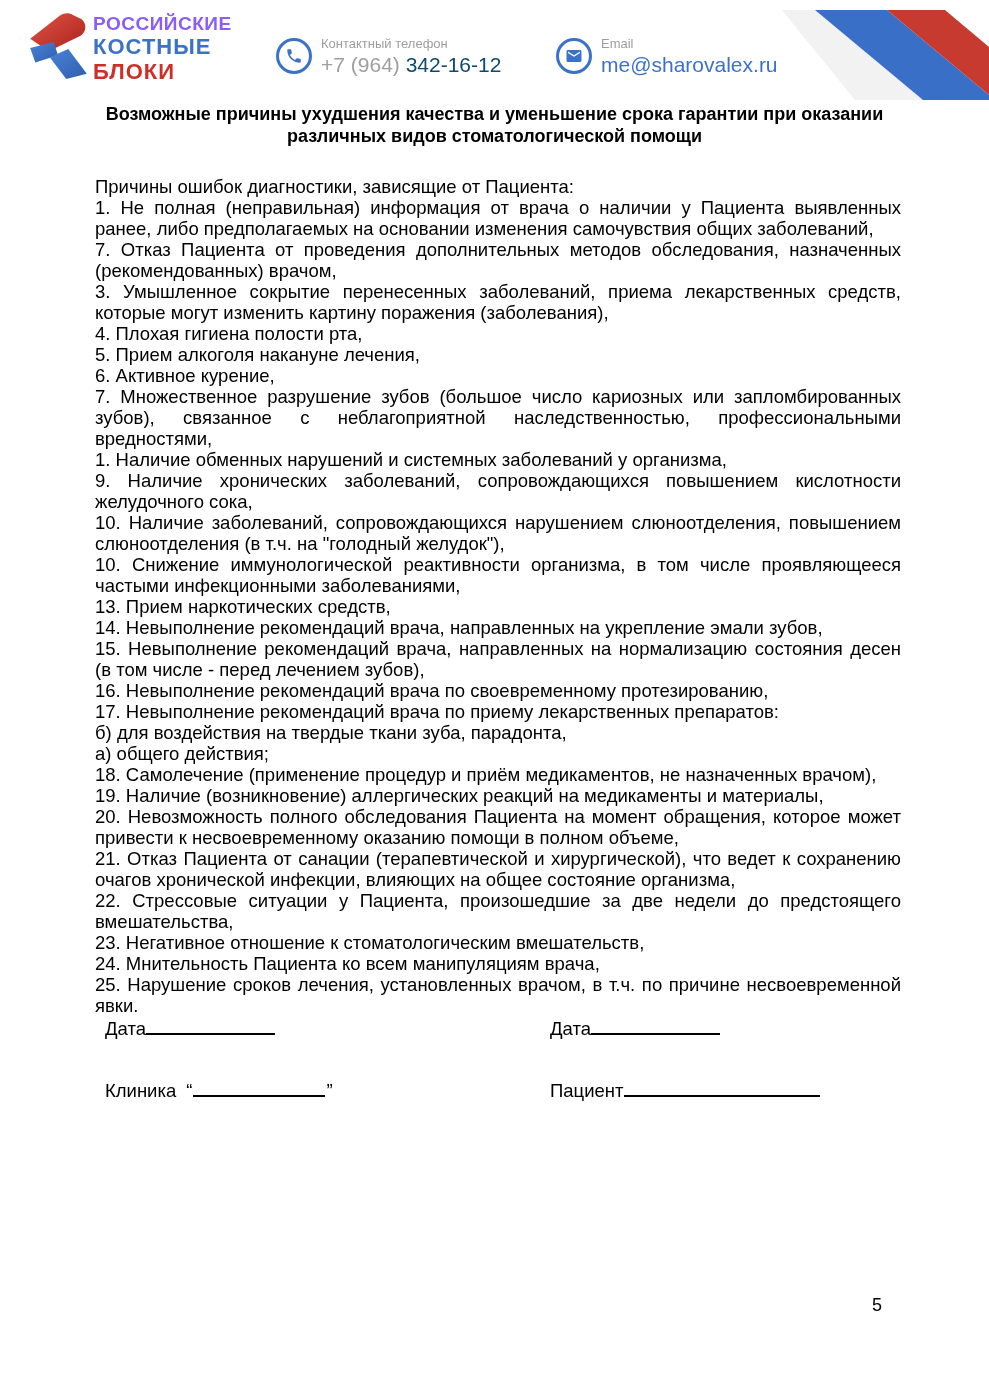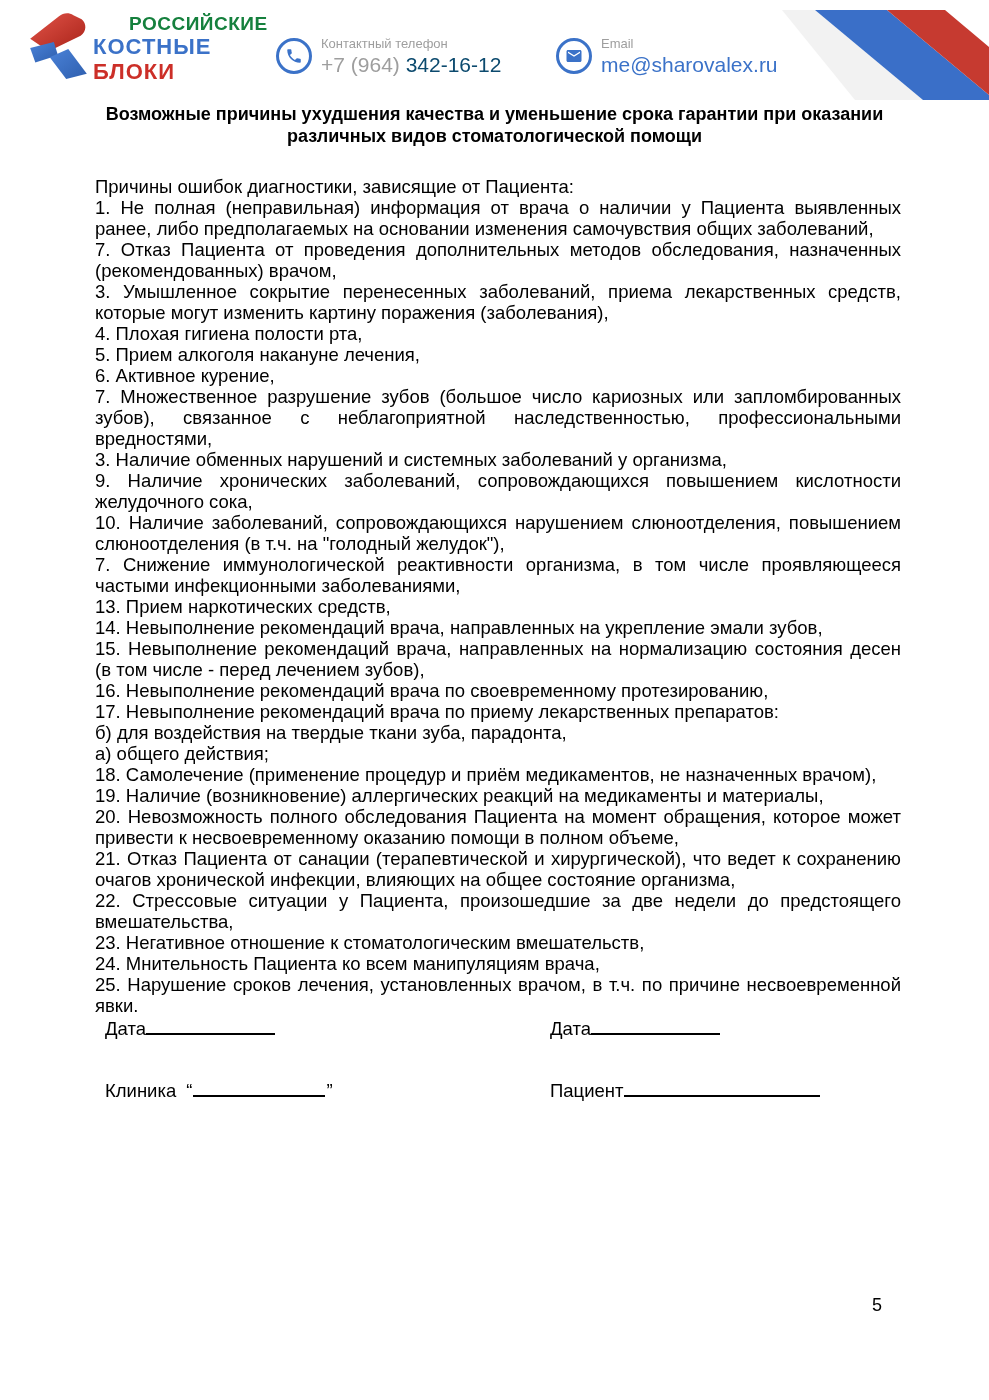--- a/index.html
+++ b/index.html
@@ -10,21 +10,21 @@
     font-family:"Liberation Sans",sans-serif;
     color:#000;
     overflow:hidden;
   }
   
   .hdr{position:absolute;left:0;top:0;width:100%;height:110px;}
   .ribbon{position:absolute;top:0;right:0;display:block;}
   .logo{position:absolute;left:28px;top:10px;display:flex;align-items:flex-start;}
   .logo-mark{width:62px;height:70px;flex:0 0 auto;}
   .logo-text{margin-left:3px;padding-top:4px;line-height:1;white-space:nowrap;}
-  .logo-l1{font-size:19px;font-weight:bold;color:#15803d;letter-spacing:0.5px;margin-left:36px;}
+  .logo-l1{font-size:19px;font-weight:bold;color:#8b5cf6;letter-spacing:0.5px;}
   .logo-l2{font-size:22px;font-weight:bold;color:#3b72c8;letter-spacing:1px;margin-top:3px;}
   .logo-l3{font-size:22px;font-weight:bold;color:#cc2f28;letter-spacing:1px;margin-top:3px;}
   .contact{position:absolute;top:36px;display:flex;align-items:flex-start;}
   .contact.phone{left:276px;}
   .contact.email{left:556px;}
   .contact-circle{
     width:36px;height:36px;box-sizing:border-box;
     border:3px solid #3b72c8;border-radius:50%;
     display:flex;align-items:center;justify-content:center;
     flex:0 0 auto;margin-top:2px;
@@ -128,24 +128,24 @@
   <main class="content">
     <p class="body-par">Причины ошибок диагностики, зависящие от Пациента:</p>
     <div>
         <p class="body-par">1. Не полная (неправильная) информация от врача о наличии у Пациента выявленных ранее, либо предполагаемых на основании изменения самочувствия общих заболеваний,</p>
         <p class="body-par">7. Отказ Пациента от проведения дополнительных методов обследования, назначенных (рекомендованных) врачом,</p>
         <p class="body-par">3. Умышленное сокрытие перенесенных заболеваний, приема лекарственных средств, которые могут изменить картину поражения (заболевания),</p>
         <p class="body-par">4. Плохая гигиена полости рта,</p>
         <p class="body-par">5. Прием алкоголя накануне лечения,</p>
         <p class="body-par">6. Активное курение,</p>
         <p class="body-par">7. Множественное разрушение зубов (большое число кариозных или запломбированных зубов), связанное с неблагоприятной наследственностью, профессиональными вредностями,</p>
-        <p class="body-par">3. Наличие обменных нарушений и системных заболеваний у организма,</p>
+        <p class="body-par">1. Наличие обменных нарушений и системных заболеваний у организма,</p>
         <p class="body-par">9. Наличие хронических заболеваний, сопровождающихся повышением кислотности желудочного сока,</p>
         <p class="body-par">10. Наличие заболеваний, сопровождающихся нарушением слюноотделения, повышением слюноотделения (в т.ч. на "голодный желудок"),</p>
-        <p class="body-par">7. Снижение иммунологической реактивности организма, в том числе проявляющееся частыми инфекционными заболеваниями,</p>
+        <p class="body-par">10. Снижение иммунологической реактивности организма, в том числе проявляющееся частыми инфекционными заболеваниями,</p>
         <p class="body-par">13. Прием наркотических средств,</p>
         <p class="body-par">14. Невыполнение рекомендаций врача, направленных на укрепление эмали зубов,</p>
         <p class="body-par">15. Невыполнение рекомендаций врача, направленных на нормализацию состояния десен (в том числе - перед лечением зубов),</p>
         <p class="body-par">16. Невыполнение рекомендаций врача по своевременному протезированию,</p>
         <p class="body-par">17. Невыполнение рекомендаций врача по приему лекарственных препаратов:</p>
         <p class="body-par">б) для воздействия на твердые ткани зуба, парадонта,</p>
         <p class="body-par">а) общего действия;</p>
         <p class="body-par">18. Самолечение (применение процедур и приём медикаментов, не назначенных врачом),</p>
         <p class="body-par">19. Наличие (возникновение) аллергических реакций на медикаменты и материалы,</p>
         <p class="body-par">20. Невозможность полного обследования Пациента на момент обращения, которое может привести к несвоевременному оказанию помощи в полном объеме,</p>

